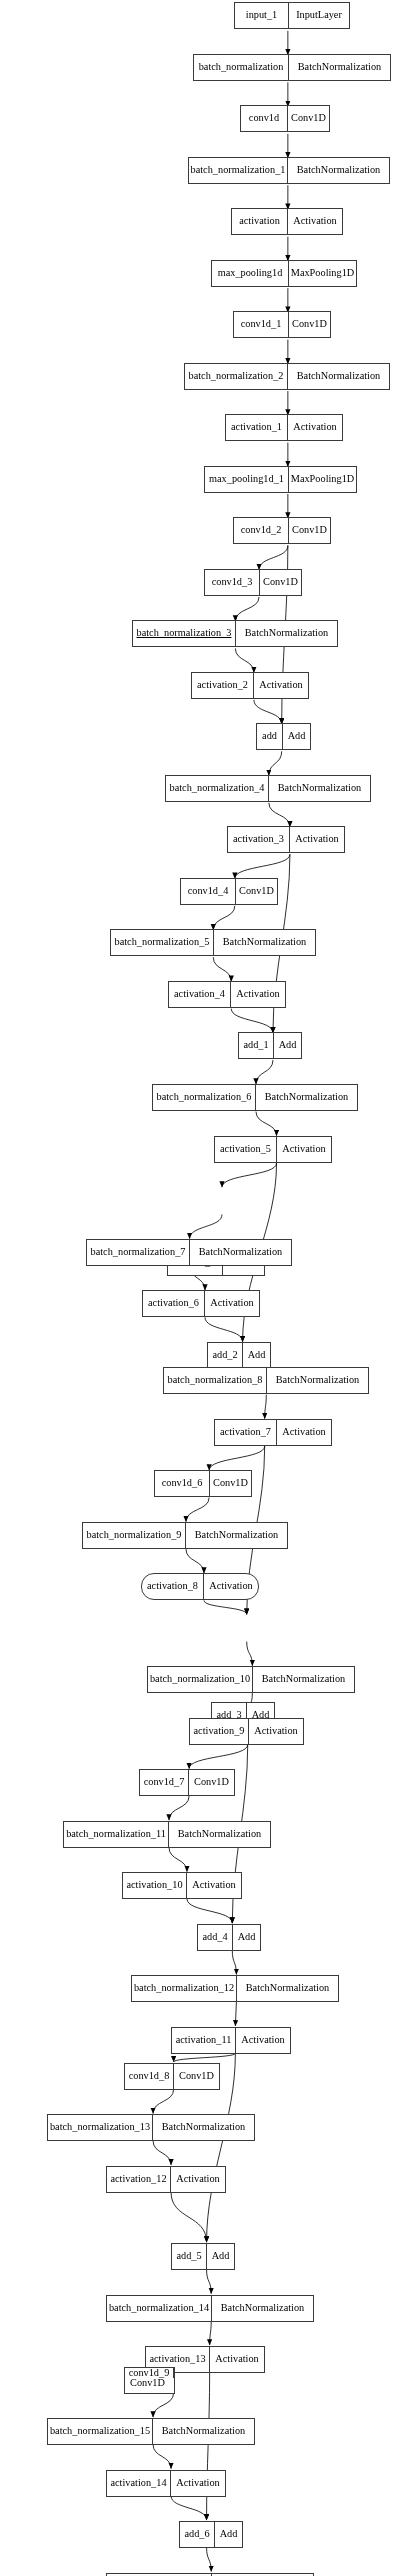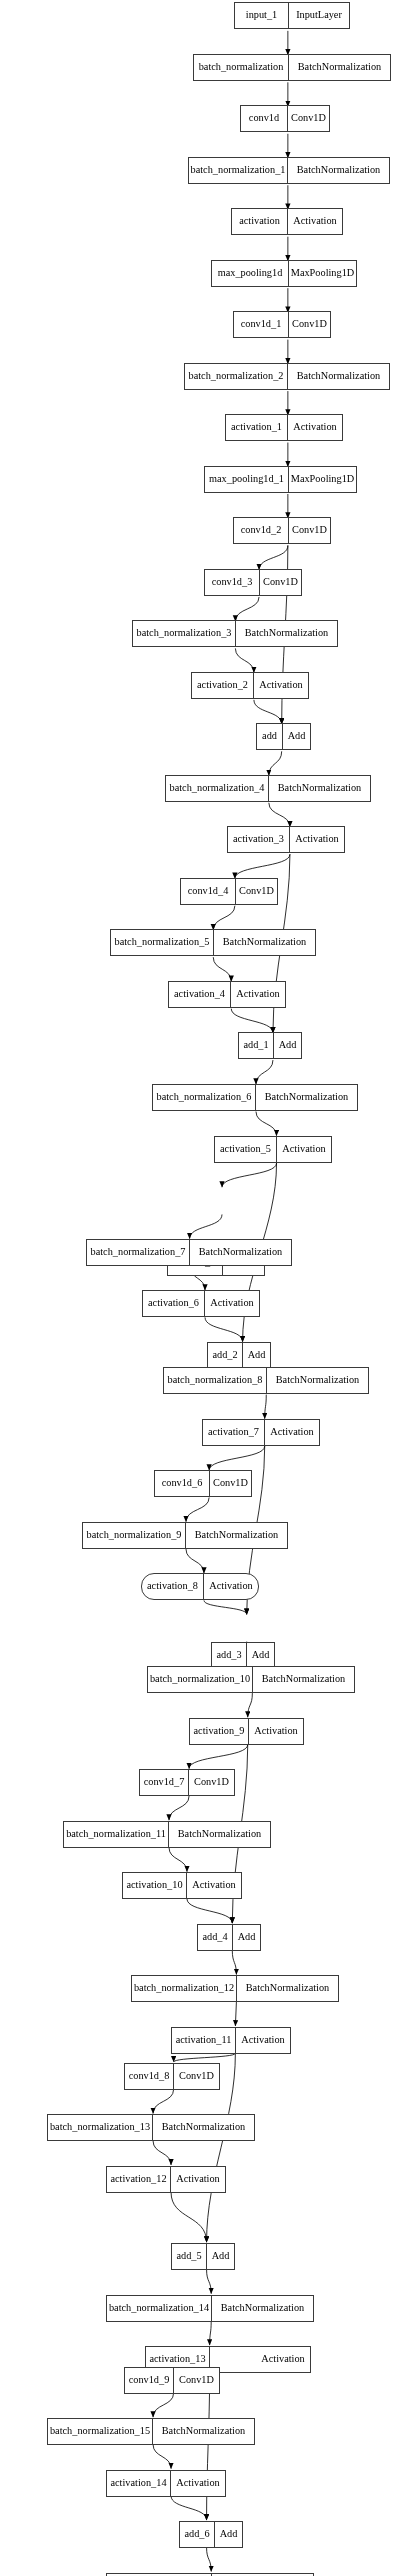--- a/index.html
+++ b/index.html
@@ -189,21 +189,21 @@
       </div>
       <div class="node" style="left: 233px; top: 517px;">
         <div class="cell name" style="width: 55px;">conv1d_2</div>
         <div class="cell type" style="width: 41px;">Conv1D</div>
       </div>
       <div class="node" style="left: 204px; top: 569px;">
         <div class="cell name" style="width: 55px;">conv1d_3</div>
         <div class="cell type" style="width: 41px;">Conv1D</div>
       </div>
       <div class="node" style="left: 132px; top: 620px;">
-        <div class="cell name" style="width: 103px;">batch_normalization_3</div>
+        <div class="cell name" style="width: 103px; text-decoration: underline;">batch_normalization_3</div>
         <div class="cell type" style="width: 101px;">BatchNormalization</div>
       </div>
       <div class="node" style="left: 191px; top: 672px;">
         <div class="cell name" style="width: 62px;">activation_2</div>
         <div class="cell type" style="width: 54px;">Activation</div>
       </div>
       <div class="node" style="left: 256px; top: 723px;">
         <div class="cell name" style="width: 26px;">add</div>
         <div class="cell type" style="width: 27px;">Add</div>
       </div>
@@ -252,37 +252,37 @@
         <div class="cell type" style="width: 54px;">Activation</div>
       </div>
       <div class="node" style="left: 207px; top: 1342px;">
         <div class="cell name" style="width: 35px;">add_2</div>
         <div class="cell type" style="width: 27px;">Add</div>
       </div>
       <div class="node" style="left: 163px; top: 1367px;">
         <div class="cell name" style="width: 103px;">batch_normalization_8</div>
         <div class="cell type" style="width: 101px;">BatchNormalization</div>
       </div>
-      <div class="node" style="left: 202px; top: 1419px; font-family: Liberation Serif, serif;">
+      <div class="node" style="left: 214px; top: 1419px; font-family: Liberation Serif, serif;">
         <div class="cell name" style="width: 62px;">activation_7</div>
         <div class="cell type" style="width: 54px;">Activation</div>
       </div>
       <div class="node" style="left: 154px; top: 1470px;">
         <div class="cell name" style="width: 55px;">conv1d_6</div>
         <div class="cell type" style="width: 41px;">Conv1D</div>
       </div>
       <div class="node" style="left: 82px; top: 1522px;">
         <div class="cell name" style="width: 103px;">batch_normalization_9</div>
         <div class="cell type" style="width: 101px;">BatchNormalization</div>
       </div>
       <div class="node" style="left: 141px; top: 1573px; border-radius: 13px;">
         <div class="cell name" style="width: 62px;">activation_8</div>
         <div class="cell type" style="width: 54px;">Activation</div>
       </div>
-      <div class="node" style="left: 211px; top: 1642px;">
+      <div class="node" style="left: 211px; top: 1702px;">
         <div class="cell name" style="width: 35px;">add_3</div>
         <div class="cell type" style="width: 27px;">Add</div>
       </div>
       <div class="node" style="left: 147px; top: 1666px;">
         <div class="cell name" style="width: 105px;">batch_normalization_10</div>
         <div class="cell type" style="width: 101px;">BatchNormalization</div>
       </div>
       <div class="node" style="left: 189px; top: 1718px;">
         <div class="cell name" style="width: 59px;">activation_9</div>
         <div class="cell type" style="width: 54px;">Activation</div>
@@ -324,25 +324,25 @@
         <div class="cell type" style="width: 54px;">Activation</div>
       </div>
       <div class="node" style="left: 171px; top: 2243px;">
         <div class="cell name" style="width: 35px;">add_5</div>
         <div class="cell type" style="width: 27px;">Add</div>
       </div>
       <div class="node" style="left: 106px; top: 2295px;">
         <div class="cell name" style="width: 105px;">batch_normalization_14</div>
         <div class="cell type" style="width: 101px;">BatchNormalization</div>
       </div>
-      <div class="node" style="left: 145px; top: 2346px; gap: 46px;">
+      <div class="node" style="left: 145px; top: 2346px;">
         <div class="cell name" style="width: 64px;">activation_13</div>
         <div class="cell type" style="width: 54px;">Activation</div>
       </div>
-      <div class="node" style="left: 124px; top: 2367px;">
+      <div class="node" style="left: 124px; top: 2367px; flex-direction: column;">
         <div class="cell name" style="width: 49px;">conv1d_9</div>
         <div class="cell type" style="width: 45px;">Conv1D</div>
       </div>
       <div class="node" style="left: 47px; top: 2418px;">
         <div class="cell name" style="width: 105px;">batch_normalization_15</div>
         <div class="cell type" style="width: 101px;">BatchNormalization</div>
       </div>
       <div class="node" style="left: 106px; top: 2470px;">
         <div class="cell name" style="width: 64px;">activation_14</div>
         <div class="cell type" style="width: 54px;">Activation</div>

